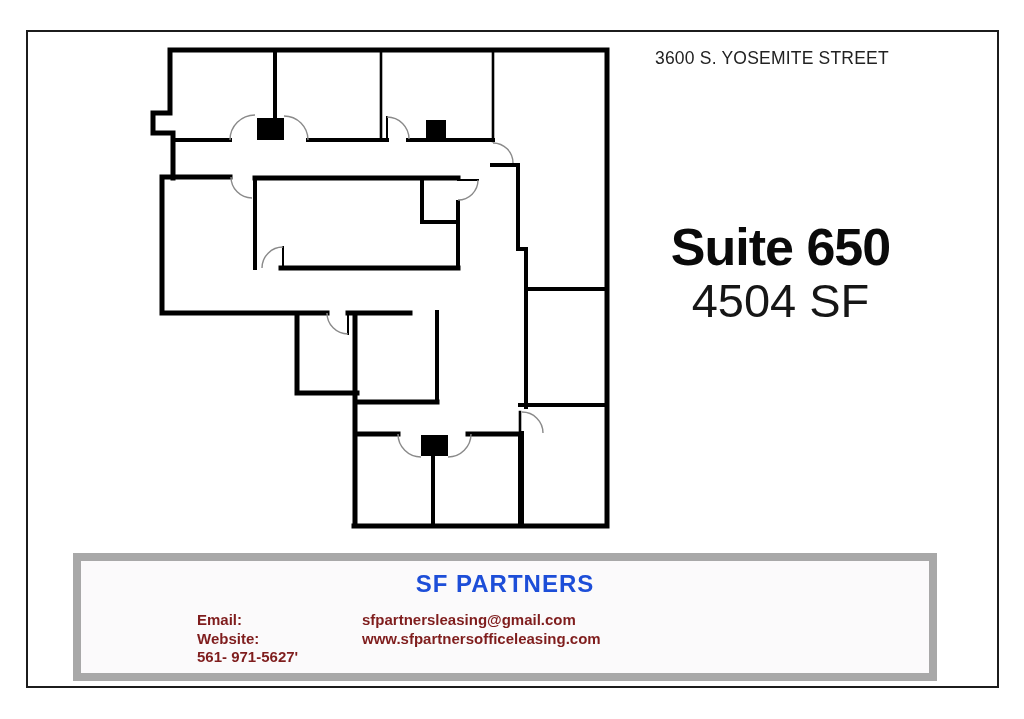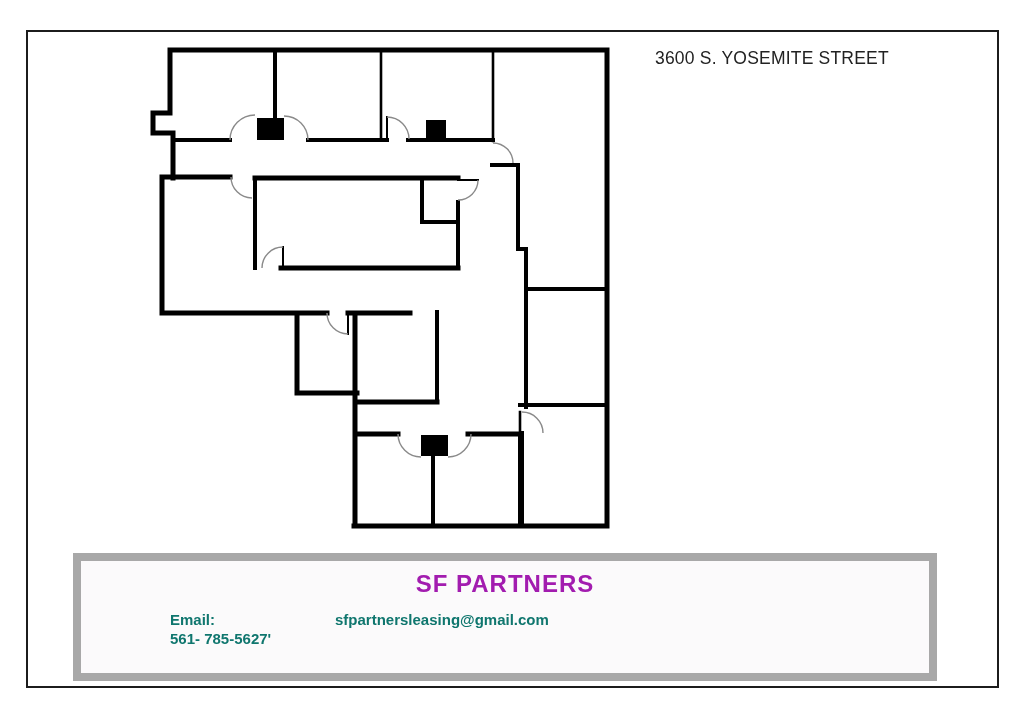--- a/index.html
+++ b/index.html
@@ -61,28 +61,28 @@
     border: 8px solid #a8a8a8;
     background: #fbfafb;
     box-sizing: border-box;
   }
   .company {
     margin-top: 9px;
     text-align: center;
     font-size: 24px;
     font-weight: 700;
     letter-spacing: 1px;
-    color: #a21caf;
+    color: #1d4ed8;
   }
   .contact-rows {
     margin-top: 13px;
-    margin-left: 89px;
+    margin-left: 116px;
     font-size: 15px;
     line-height: 18.5px;
-    color: #0f766e;
+    color: #7f1d1d;
   }
   .contact-row { display: flex; }
   .contact-label {
     width: 165px;
     font-weight: 700;
   }
   .contact-value { font-weight: 700; }
 </style>
 </head>
 <body>
@@ -103,29 +103,35 @@
       <rect x="257" y="118" width="27" height="22"></rect>
       <rect x="426" y="120" width="20" height="19"></rect>
       <rect x="421" y="435" width="27" height="21"></rect>
     </g>
   </svg>
 
   <div class="address">
     <div>3600 S. YOSEMITE STREET</div>
   </div>
 
+  <div class="suite-block">
+    <div class="suite-title">Suite 650</div>
+    <div class="suite-area">4504 SF</div>
+  </div>
 
   <div class="contact-panel">
     <div class="company">SF PARTNERS</div>
     <div class="contact-rows">
       <div class="contact-row">
         <span class="contact-label">Email:</span>
         <span class="contact-value">sfpartnersleasing@gmail.com</span>
       </div>
       <div class="contact-row">
+        <span class="contact-label">Website:</span>
+        <span class="contact-value">www.sfpartnersofficeleasing.com</span>
       </div>
       <div class="contact-row">
-        <span class="contact-value">561- 785-5627'</span>
+        <span class="contact-value">561- 971-5627'</span>
       </div>
     </div>
   </div>
 
 </div>
 
 </body></html>

